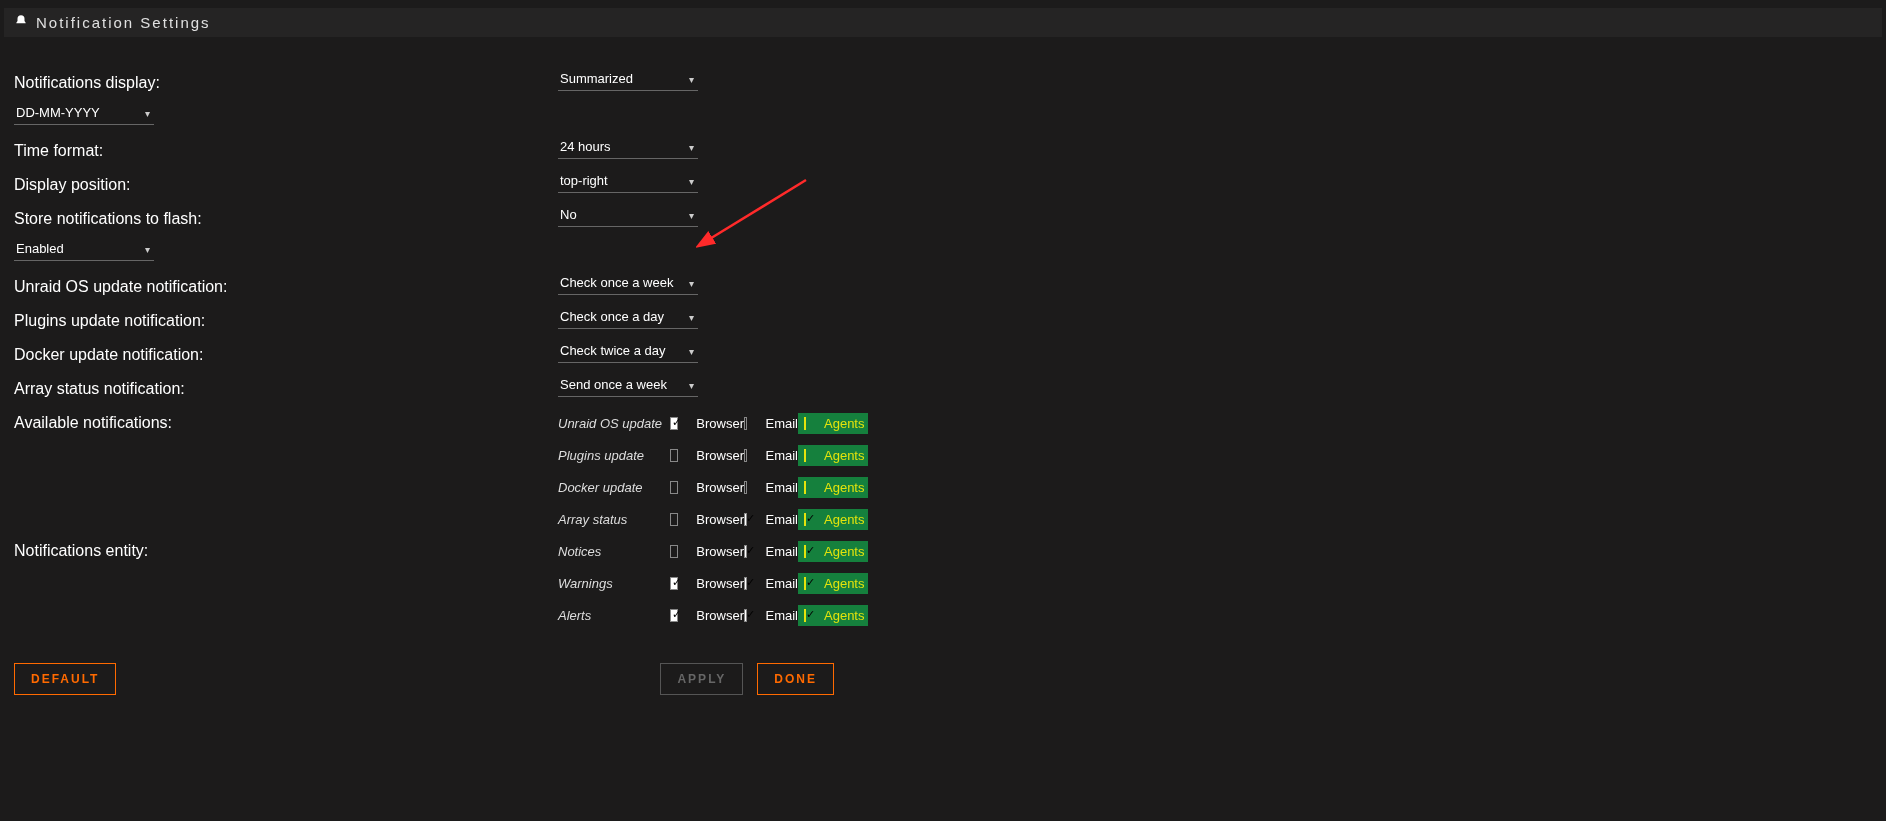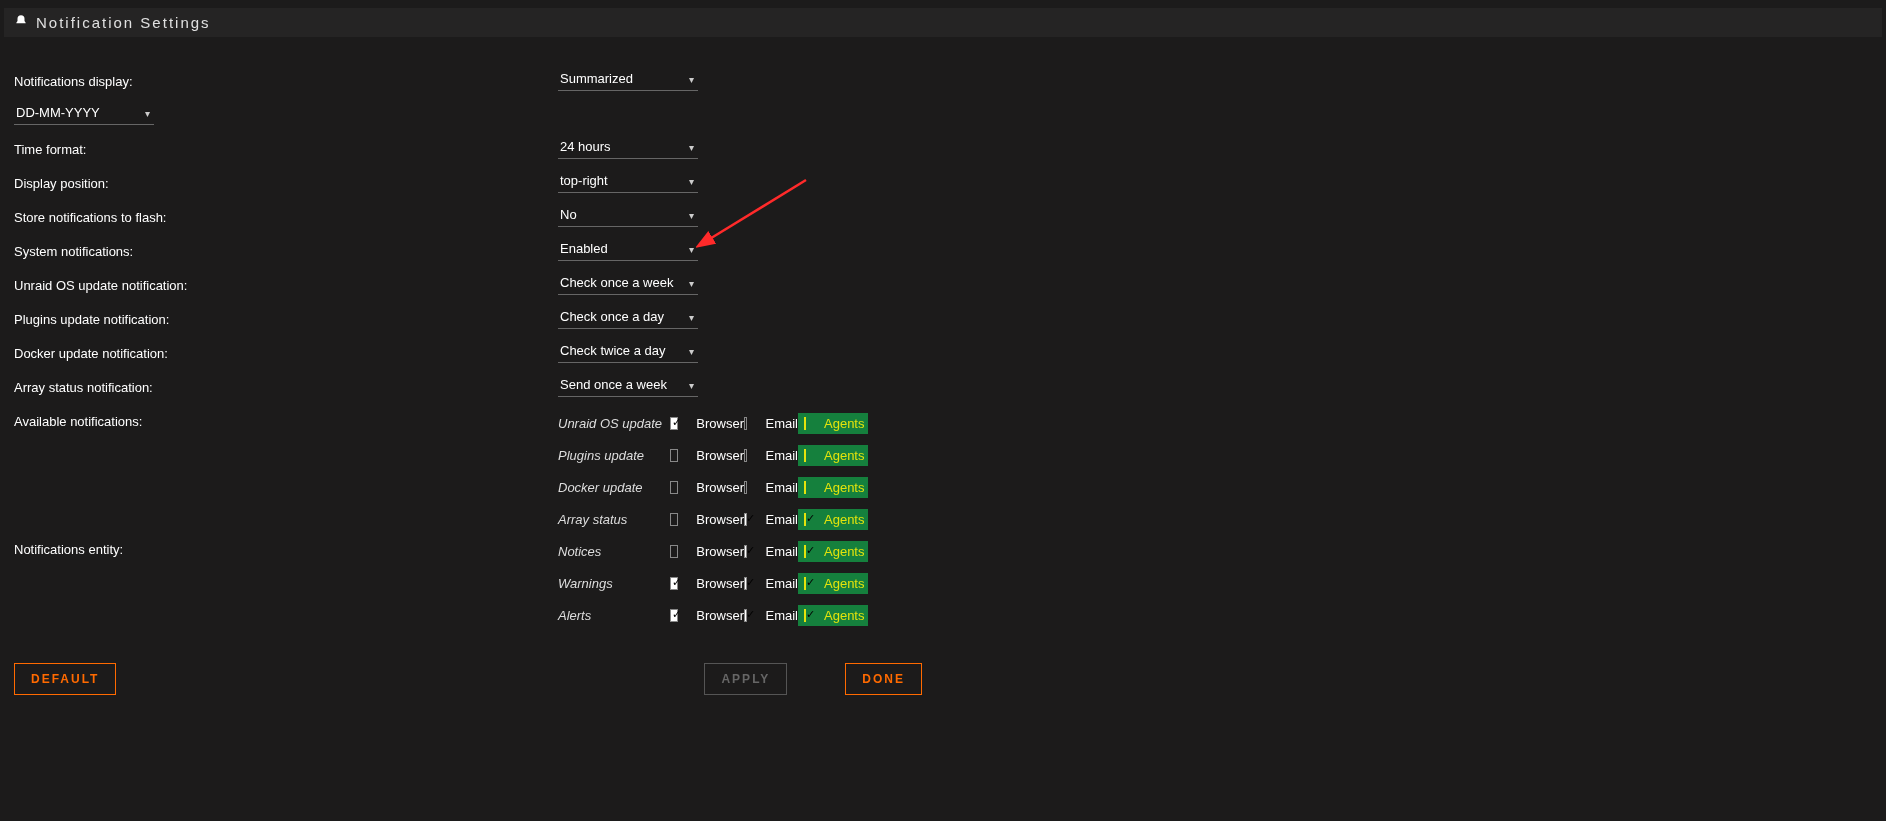--- a/index.html
+++ b/index.html
@@ -30,21 +30,21 @@
     padding: 30px 0 0 14px;
   }
   .row {
     display: flex;
     align-items: flex-start;
     min-height: 33px;
   }
   .label-col {
     width: 544px;
     color: #fff;
-    font-size: 13px;
+    font-size: 16px;
     padding-top: 7px;
   }
   .value-col {
     display: flex;
     flex-direction: column;
   }
   .select {
     position: relative;
     width: 140px;
     border-bottom: 1px solid #666;
@@ -109,21 +109,20 @@
     background: #e3e30c;
     border-color: #e3e30c;
   }
   .chk-group.agents-hl input[type="checkbox"] {
     border-color: #e3e30c;
     background: #29290a;
   }
   .btn-row {
     margin-top: 32px;
     display: flex;
-    gap: 44px;
   }
   .btn {
     border: 1px solid;
     background: transparent;
     padding: 8px 16px;
     font-size: 12px;
     letter-spacing: 2px;
     font-weight: bold;
     cursor: pointer;
   }
@@ -204,21 +203,20 @@
     <div class="label-col">Store notifications to flash:</div>
     <div class="value-col">
       <div class="select">
         <span>No</span>
         <span class="caret">▾</span>
       </div>
     </div>
   </div>
 
   <div class="row">
-    <div class="label-col">System notifications:</div>
     <div class="value-col">
       <div class="select">
         <span>Enabled</span>
         <span class="caret">▾</span>
       </div>
     </div>
   </div>
 
   <div class="row">
     <div class="label-col">Unraid OS update notification:</div>

